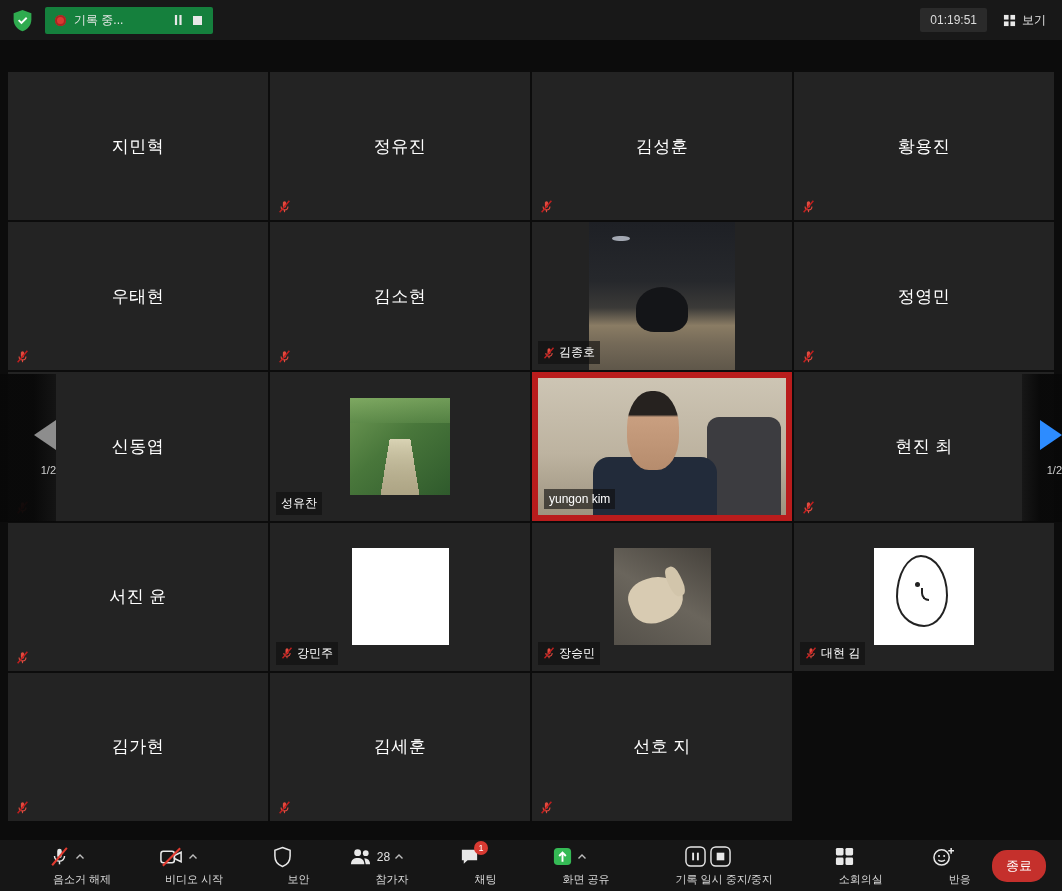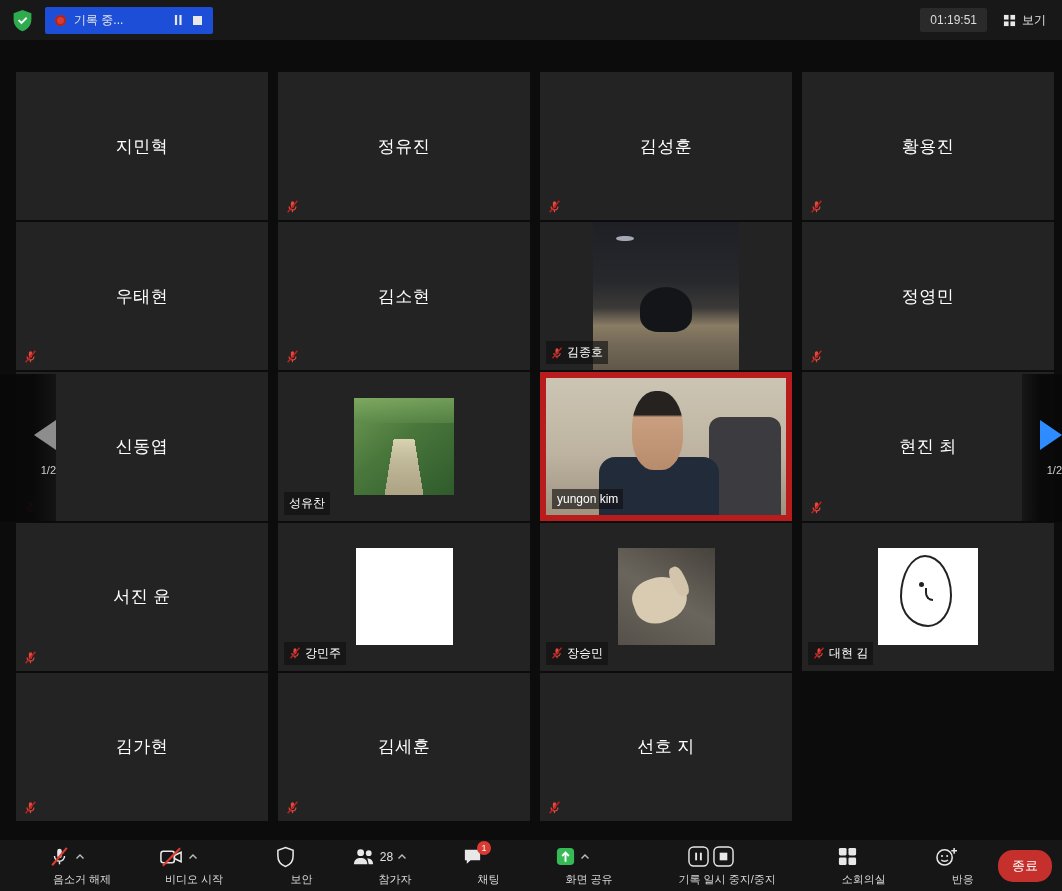--- a/index.html
+++ b/index.html
@@ -12,37 +12,37 @@
   }
   .screen { position:relative; width:1062px; height:891px; background:#0c0c0c; }
 
   
   .topbar {
     position:absolute; top:0; left:0; right:0; height:40px;
     background:#181818; display:flex; align-items:center; padding:0 12px; gap:12px;
   }
   .rec-pill {
     display:flex; align-items:center; gap:8px;
-    background:#1d4ed8; height:27px; width:168px; padding:0 10px; border-radius:2px;
+    background:#15803d; height:27px; width:168px; padding:0 10px; border-radius:2px;
   }
   .rec-dot { width:11px; height:11px; border-radius:50%; background:#d93a32; box-shadow:inset 0 0 0 2px #a82722; }
   .rec-text { font-size:12px; color:#e8e8e8; flex:1; white-space:nowrap; overflow:hidden; }
   .rec-ctl { display:flex; align-items:center; cursor:pointer; }
   .tb-flex-spacer { flex:1; }
   .timer { background:#2a2a2a; padding:5px 10px; border-radius:2px; font-size:12px; color:#dcdcdc; }
   .view-btn { display:flex; align-items:center; gap:6px; font-size:12px; color:#e8e8e8; cursor:pointer; padding:4px 4px; }
 
   
   .grid {
     position:absolute; top:72px; left:8px; right:8px; bottom:70px;
     display:grid; grid-template-columns:repeat(4,1fr); grid-template-rows:repeat(5,1fr); gap:2px;
   }
   .tile {
     position:relative; background:#232323; overflow:hidden;
-    display:flex; align-items:center; justify-content:center;margin-left:8px;
+    display:flex; align-items:center; justify-content:center;
   }
   .tile.active { border:6px solid #b91c1c; }
   .tile-name { font-size:17px; font-weight:500; color:#ffffff; letter-spacing:.5px; }
   .tile-mic { position:absolute; left:8px; bottom:7px; z-index:3; line-height:0; }
   .tile-label {
     position:absolute; left:6px; bottom:6px; z-index:3;
     display:inline-flex; align-items:center; gap:4px;
     background:rgba(15,15,15,.62); padding:3px 5px 3px 5px; font-size:12px; color:#fff;
   }
   .label-mic { line-height:0; }
@@ -106,21 +106,21 @@
   .tb-mid { margin:0 6px; }
   .tb-icon-row { display:flex; align-items:center; gap:4px; height:24px; }
   .tb-label { font-size:11px; color:#d9d9d9; white-space:nowrap;margin-left:32px; }
   .chat-icon-wrap { position:relative; line-height:0; }
   .chat-badge {
     position:absolute; top:-5px; right:-8px; min-width:14px; height:14px; padding:0 3px;
     background:#d93a32; color:#fff; border-radius:8px; font-size:9px; line-height:14px; text-align:center;
   }
   .end-btn {
     background:#c5302c; color:#fff; border:none; border-radius:15px;
-    padding:7px 14px; font-size:13px; font-family:inherit; cursor:pointer; 
+    padding:7px 14px; font-size:13px; font-family:inherit; cursor:pointer; margin-right:6px;
   }
 </style>
 </head>
 <body>
 
 <div class="screen">
 
   <div class="topbar">
     <span style="line-height:0;">
       <svg width="21" height="23" viewBox="0 0 20 22">

